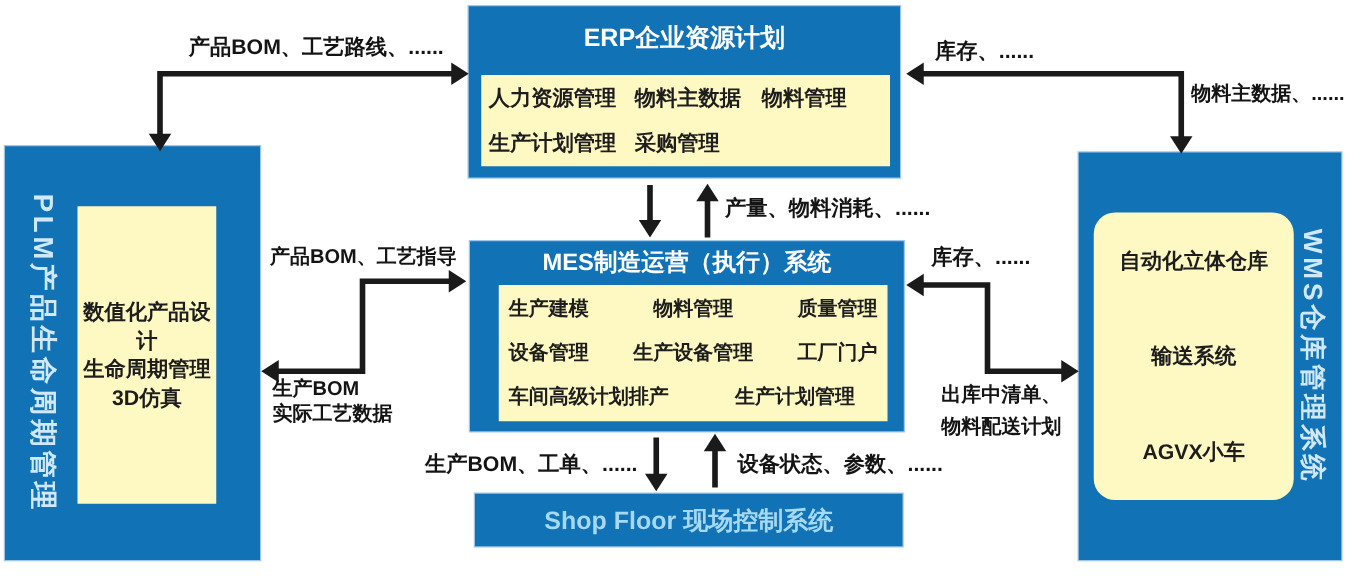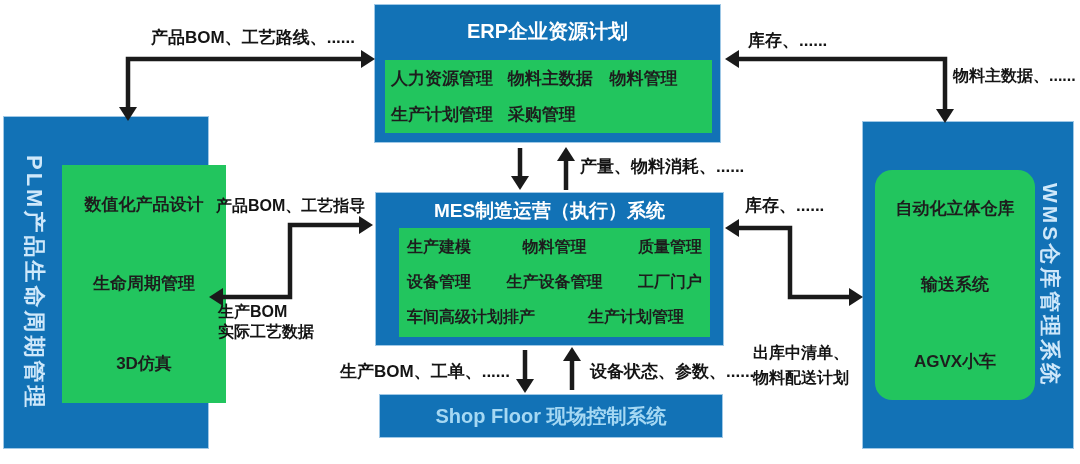--- a/index.html
+++ b/index.html
@@ -2,21 +2,21 @@
 <html><head>
 <meta charset="utf-8">
 <style>
   html,body{margin:0;padding:0;background:#ffffff;}
   #canvas{
     position:relative;width:1080px;height:464px;overflow:hidden;background:#ffffff;
     font-family:"Liberation Sans", sans-serif;
   }
   .bluebox{position:absolute;background:#1272b6;box-shadow:0 0 0 1px #9fc8e6;}
   .boxtitle{color:#ffffff;font-weight:bold;text-align:center;}
-  .whitepanel{position:absolute;background:#22c55e;}
+  .whitepanel{position:absolute;background:#fef9c3;}
   .modgrid{display:grid;align-items:center;color:#1d1d1d;font-weight:bold;}
   .flowlabel{position:absolute;color:#141414;font-weight:bold;white-space:nowrap;line-height:1.25;}
   .vtext{
     position:absolute;writing-mode:vertical-rl;text-orientation:sideways;
     color:#cfe8fa;font-weight:bold;letter-spacing:3px;
     display:flex;align-items:center;justify-content:center;
   }
   .stackpanel{display:flex;flex-direction:column;justify-content:space-around;align-items:center;
     color:#1d1d1d;font-weight:bold;text-align:center;}
   svg.arrows{position:absolute;left:0;top:0;pointer-events:none;}
@@ -59,21 +59,21 @@
       </div>
     </div>
   </div>
 
   <div class="bluebox" style="left:380px;top:395px;width:342px;height:42px;display:flex;align-items:center;justify-content:center;">
     <div style="color:#a5d8f3;font-weight:bold;font-size:20px;">Shop Floor 现场控制系统</div>
   </div>
 
   <div class="bluebox" style="left:4px;top:117px;width:204px;height:331px;">
     <div class="vtext" style="left:6px;top:0;bottom:0;width:48px;font-size:22px;">PLM产品生命周期管理</div>
-    <div class="whitepanel stackpanel" style="left:58px;top:48px;width:164px;height:238px;font-size:17px;">
+    <div class="whitepanel stackpanel" style="left:58px;top:48px;width:111px;height:238px;font-size:17px;justify-content:center;">
       <span>数值化产品设计</span>
       <span>生命周期管理</span>
       <span>3D仿真</span>
     </div>
   </div>
 
   <div class="bluebox" style="left:863px;top:122px;width:210px;height:326px;">
     <div class="whitepanel stackpanel" style="left:12px;top:48px;width:160px;height:230px;font-size:17px;border-radius:17px;">
       <span>自动化立体仓库</span>
       <span>输送系统</span>
@@ -112,20 +112,20 @@
   <div class="flowlabel" style="left:151px;top:27px;font-size:17px;">产品BOM、工艺路线、......</div>
   <div class="flowlabel" style="left:748px;top:30px;font-size:17px;">库存、......</div>
   <div class="flowlabel" style="left:953px;top:66px;font-size:16px;">物料主数据、......</div>
   <div class="flowlabel" style="left:580px;top:156px;font-size:17px;">产量、物料消耗、......</div>
   <div class="flowlabel" style="left:216px;top:196px;font-size:16px;">产品BOM、工艺指导</div>
   <div class="flowlabel" style="left:218px;top:302px;font-size:16px;">
     <div>生产BOM</div>
     <div>实际工艺数据</div>
   </div>
   <div class="flowlabel" style="left:745px;top:195px;font-size:17px;">库存、......</div>
-  <div class="flowlabel" style="left:753px;top:305px;font-size:16px;line-height:1.55;margin-top:36px;">
+  <div class="flowlabel" style="left:753px;top:305px;font-size:16px;line-height:1.55;">
     <div>出库中清单、</div>
     <div>物料配送计划</div>
   </div>
   <div class="flowlabel" style="left:340px;top:361px;font-size:17px;">生产BOM、工单、......</div>
   <div class="flowlabel" style="left:590px;top:361px;font-size:17px;">设备状态、参数、......</div>
 
 </div>
 
 </body></html>

